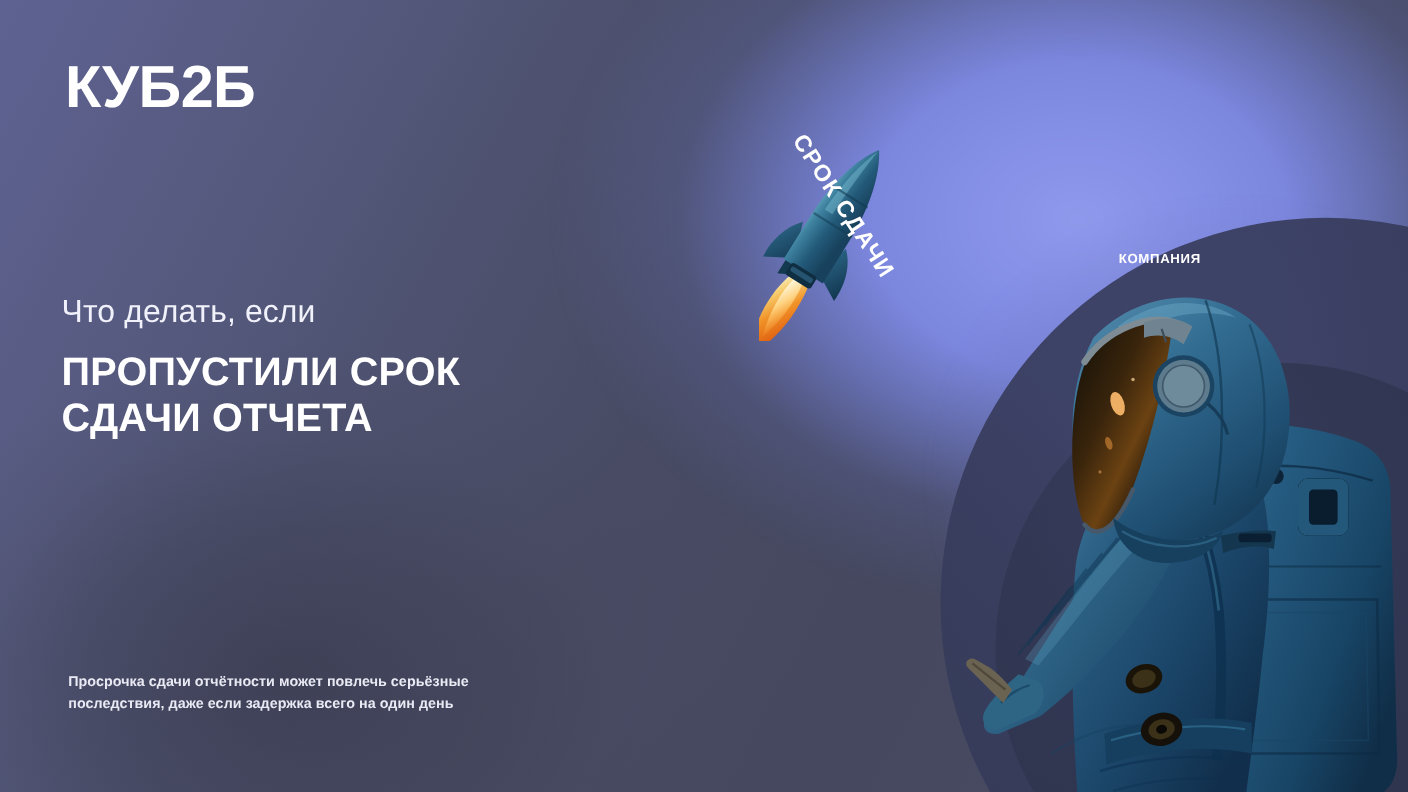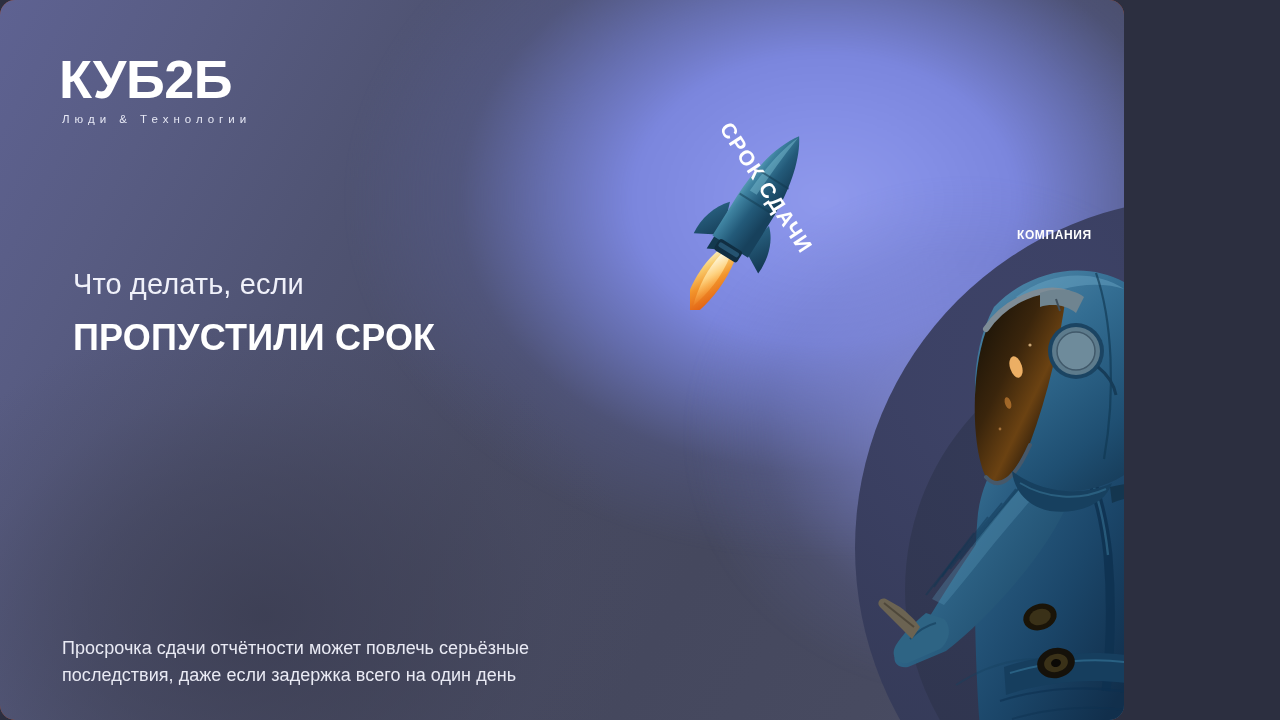--- a/index.html
+++ b/index.html
@@ -5,26 +5,25 @@
 <style>
   html, body {
     margin: 0;
     padding: 0;
     background: #2c2f40;
   }
   * { box-sizing: border-box; }
 
   .slide {
     position: relative;
-    width: 1124px;
+    width: 1280px;
     height: 720px;
     overflow: hidden;
     font-family: "Liberation Sans", "DejaVu Sans", sans-serif;
     background: #c2410c;
-    border-radius: 15px;
   }
 
   
   .bg-base {
     position: absolute;
     inset: 0;
     background:
       linear-gradient(118deg,
         #5e6292 0%,
         #585c83 14%,
@@ -120,21 +119,21 @@
     font-size: 11.5px;
     font-weight: 400;
     letter-spacing: 5.0px;
     color: #e6e8f5;
     white-space: nowrap;
   }
 
   
   .headline-block {
     position: absolute;
-    left: 73px;
+    left: 56px;
     top: 268px;
     width: 640px;
   }
   .eyebrow {
     display: block;
     font-size: 29px;
     font-weight: 300;
     color: #f0f1fa;
     line-height: 1.15;
     letter-spacing: 0.1px;
@@ -148,24 +147,24 @@
     line-height: 1.16;
     letter-spacing: 0.2px;
     text-transform: uppercase;
   }
   .headline-line { display: block; white-space: nowrap; }
 
   
   .subcaption {
     position: absolute;
     left: 62px;
-    top: 635px;
+    top: 610px;
     width: 640px;
-    font-size: 18px;
-    font-weight: 400;
+    font-size: 13px;
+    font-weight: 700;
     color: #e9eaf4;
     line-height: 1.52;
     letter-spacing: 0.05px;
   }
   .subcaption-line { display: block; white-space: nowrap; }
 
   
   .label-company {
     position: absolute;
     left: 1017px;
@@ -216,21 +215,20 @@
   <div class="bg-base"></div>
   <div class="bg-glow-tr"></div>
   <div class="bg-glow-r"></div>
   <div class="bg-dark-bl"></div>
 
   <div class="circle-outer"></div>
   <div class="circle-inner"></div>
 
   <div class="logo">
     <span class="logo-mark">КУБ2Б</span>
-    <span class="logo-tagline">Люди &amp; Технологии</span>
   </div>
 
   <div class="rocket">
     <svg width="130" height="200" viewBox="0 0 130 200" xmlns="http://www.w3.org/2000/svg">
       <defs>
         <linearGradient id="bodyGrad" x1="0" y1="0" x2="1" y2="0.3">
           <stop offset="0%" stop-color="#6fb3c9"></stop>
           <stop offset="28%" stop-color="#3e82a0"></stop>
           <stop offset="62%" stop-color="#235a79"></stop>
           <stop offset="100%" stop-color="#17415c"></stop>
@@ -443,20 +441,21 @@
         <path d="M250 272 C268 268, 286 266, 300 268 L298 284 C284 280, 266 282, 252 288 Z" fill="#14364f"></path>
         <rect x="266" y="270" width="30" height="8" rx="3" fill="#0a1f31"></rect>
       </g>
     </svg>
   </div>
 
   <div class="headline-block">
     <span class="eyebrow">Что делать, если</span>
     <div class="headline">
       <span class="headline-line">ПРОПУСТИЛИ СРОК</span>
+      <span class="headline-line">СДАЧИ ОТЧЕТА</span>
     </div>
   </div>
 
   <div class="subcaption">
     <span class="subcaption-line">Просрочка сдачи отчётности может повлечь серьёзные</span>
     <span class="subcaption-line">последствия, даже если задержка всего на один день</span>
   </div>
 
 </div>
 

